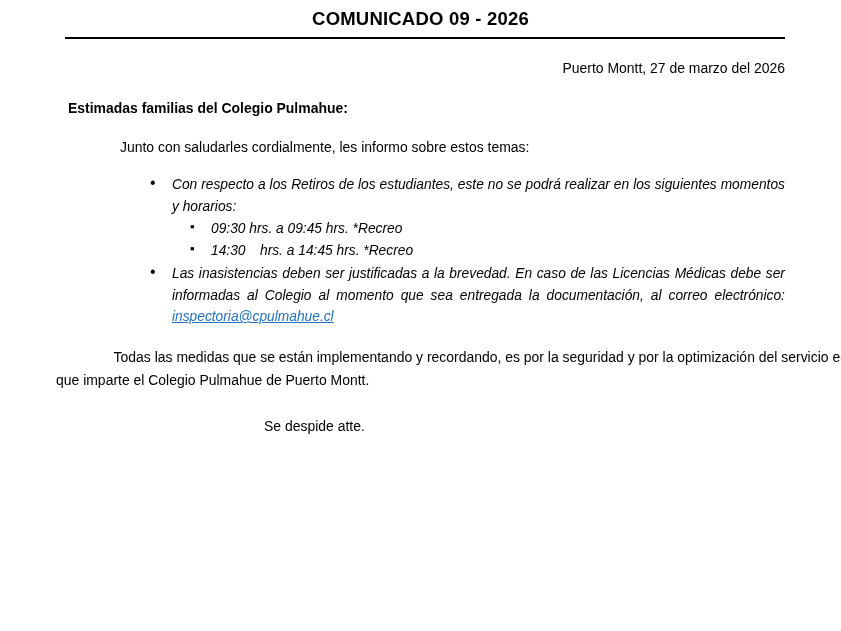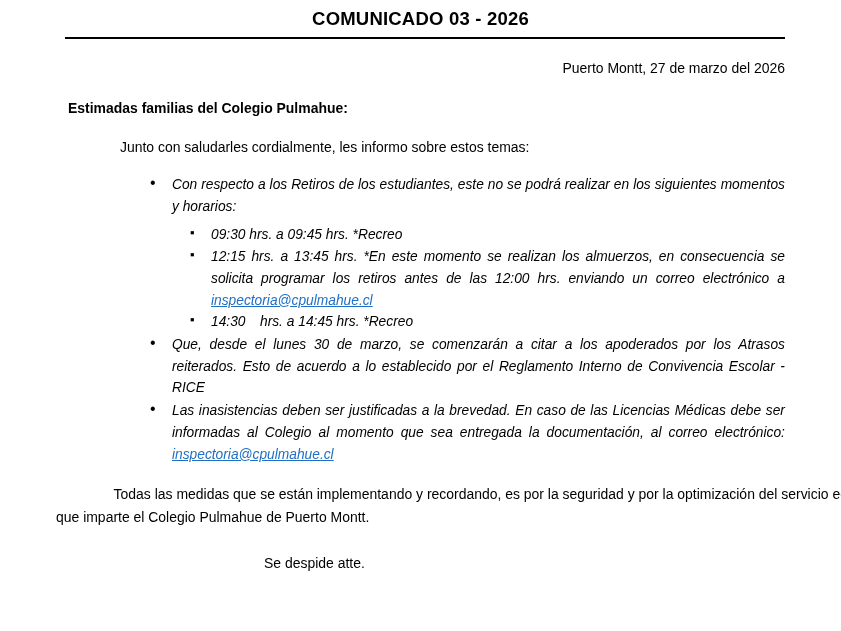--- a/index.html
+++ b/index.html
@@ -124,21 +124,21 @@
     position: absolute;
     left: 74px;
     top: 0;
     font-size: 13px;
     font-style: normal;
     line-height: 1.5;
   }
 
   .sub-wrap {
     margin-left: -56px;
-    margin-top: 7px;
+    margin-top: 1px;
   }
 
   
   .b { font-weight: bold; }
   .bu { font-weight: bold; text-decoration: underline; }
   .mail {
     color: #1F6FC5;
     text-decoration: underline;
     cursor: pointer;
   }
@@ -160,21 +160,21 @@
     font-size: 15.5px;
     transform: scaleX(0.90);
     transform-origin: left center;
   }
 </style>
 </head>
 <body>
 
 <div class="page">
 
-  <h1 class="doc-title">COMUNICADO 03 - 2026</h1>
+  <h1 class="doc-title">COMUNICADO 09 - 2026</h1>
   <hr class="title-rule">
 
   <div class="date-line">Puerto Montt, 27 de marzo del 2026</div>
 
   <div class="greeting">Estimadas familias del Colegio Pulmahue:</div>
 
   <div class="intro">Junto con saludarles cordialmente, les informo sobre estos temas:</div>
 
   <ul class="lvl1">
 
@@ -183,35 +183,29 @@
       <span class="li-body">Con respecto a los Retiros de los estudiantes, este no se podrá realizar en los siguientes momentos y horarios:</span>
 
       <div class="sub-wrap">
         <ul class="lvl2">
 
           <li>
             <span class="li-body">09:30 hrs. a 09:45 hrs. *Recreo</span>
           </li>
 
 
-          <li>
-            <span class="li-body"><span>12:15 hrs. a 13:45 hrs. *En este momento se realizan los almuerzos, en consecuencia se solicita programar los retiros antes de las 12:00 hrs. enviando un correo electrónico a </span><span class="mail">inspectoria@cpulmahue.cl</span></span>
-          </li>
 
           <li>
             <span class="li-body"><span>14:30</span><span class="nbsp-gap">&nbsp;&nbsp;</span><span>hrs. a 14:45 hrs. *Recreo</span></span>
           </li>
 
         </ul>
       </div>
     </li>
 
-    <li>
-      <span class="li-body">Que, desde el lunes 30 de marzo, se comenzarán a citar a los apoderados por los Atrasos reiterados. Esto de acuerdo a lo establecido por el Reglamento Interno de Convivencia Escolar - RICE</span>
-    </li>
 
     <li>
       <span class="li-body"><span>Las inasistencias deben ser justificadas a la brevedad. En caso de las Licencias Médicas debe ser informadas al Colegio al momento que sea entregada la documentación, al correo electrónico: </span><span class="mail">inspectoria@cpulmahue.cl</span></span>
     </li>
 
   </ul>
 
   <div class="closing">Todas las medidas que se están implementando y recordando, es por la seguridad y por la optimización del servicio educativo que imparte el Colegio Pulmahue de Puerto Montt.</div>
 
   <div class="farewell">Se despide atte.</div>

